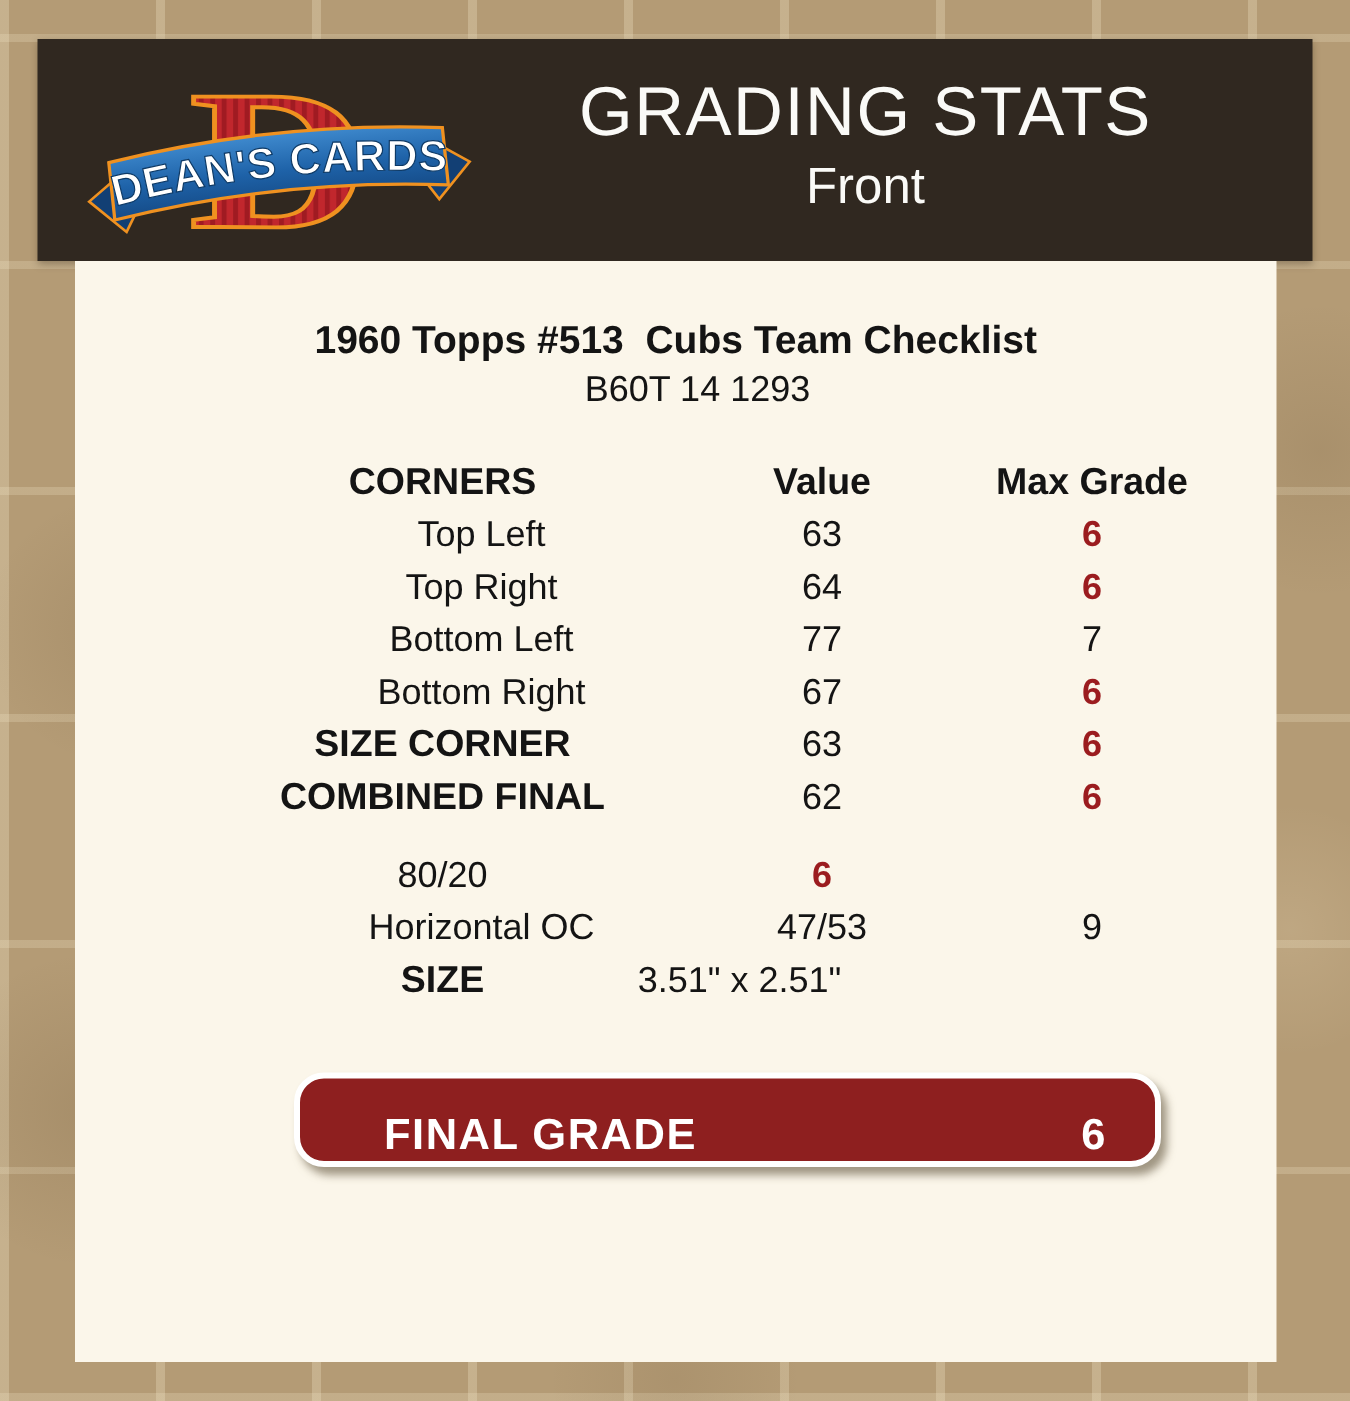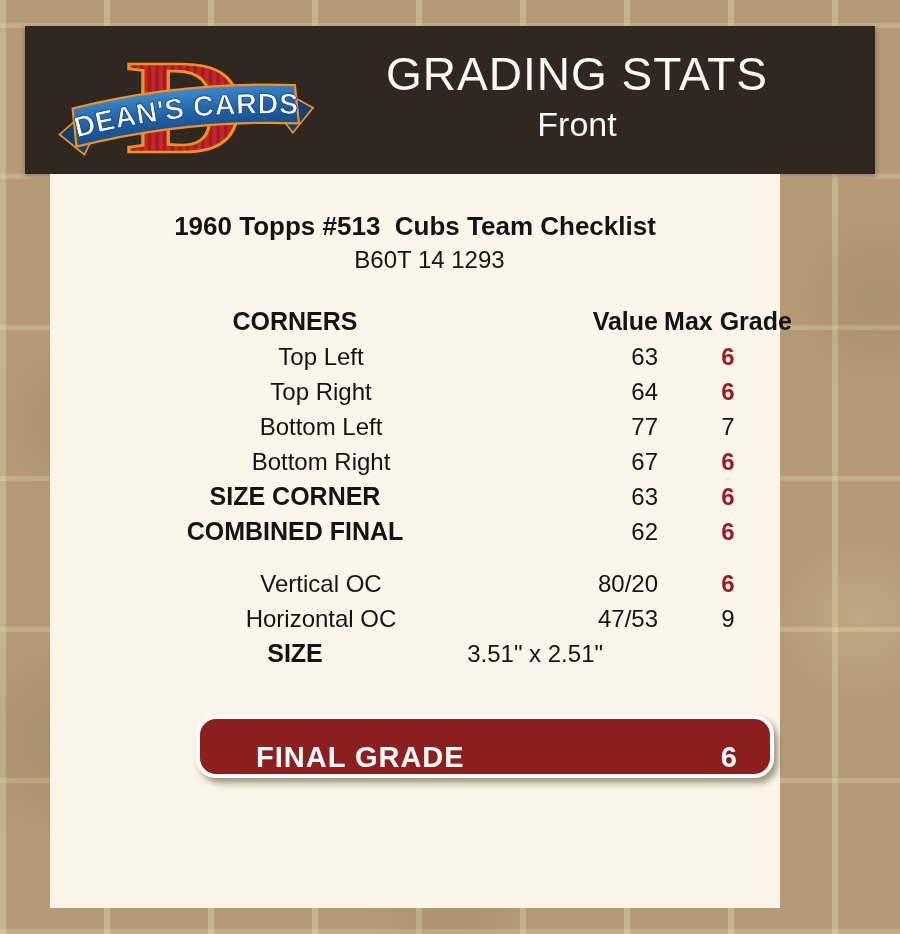--- a/index.html
+++ b/index.html
@@ -18,29 +18,29 @@
   }
   .header{
     position:absolute;left:25px;top:26px;width:850px;height:148px;
     background:#302820;box-shadow:0 2px 5px rgba(40,30,15,.35);
   }
   .logo{position:absolute;left:30px;top:6px;width:262px;height:138px;cursor:pointer;}
   .titles{position:absolute;left:0;right:0;top:0;padding-left:254px;text-align:center;color:#fafaf7;}
   .main-title{margin-top:22px;font-size:46px;line-height:52px;letter-spacing:1px;white-space:nowrap;}
   .sub-title{font-size:34px;line-height:48px;}
   .panel{
-    position:absolute;left:50px;top:174px;width:730px;height:734px;
+    position:absolute;left:50px;top:174px;width:801px;height:734px;
     background:#fbf6ea;color:#141414;
   }
   .card-title{margin-top:37px;text-align:center;font-size:26px;font-weight:bold;white-space:pre;}
   .card-serial{margin-top:4px;text-align:center;font-size:24px;margin-left:29px;}
   .grade-table{margin:30px 0 0 102px;width:660px;}
   .row{display:grid;grid-template-columns:286px 220px 140px;height:35px;align-items:center;}
   .c1{font-size:24px;text-align:center;white-space:nowrap;}
-  .c2{font-size:24px;text-align:right;}
+  .c2{font-size:24px;text-align:center;}
   .c3{font-size:24px;text-align:center;}
   .sect{font-weight:bold;font-size:25px;}
   .hdr{font-weight:bold;font-size:25px;}
   .indent{padding-left:52px;}
   .red{color:#9b1c1f;font-weight:bold;}
   .spacer{height:17px;}
   .size-val{position:relative;left:-55px;}
   .final-grade{
     margin:44px 0 0 146px;width:482px;height:55px;
     background:#8e1f1f;border:4px solid #ffffff;border-radius:20px;
@@ -123,21 +123,20 @@
     </div>
     <div class="row">
       <div class="c1 sect">COMBINED FINAL</div>
       <div class="c2">62</div>
       <div class="c3 red">6</div>
     </div>
 
     <div class="spacer"></div>
 
     <div class="row">
-      <div class="c1 indent">Vertical OC</div>
       <div class="c2">80/20</div>
       <div class="c3 red">6</div>
     </div>
     <div class="row">
       <div class="c1 indent">Horizontal OC</div>
       <div class="c2">47/53</div>
       <div class="c3">9</div>
     </div>
     <div class="row">
       <div class="c1 sect">SIZE</div>

